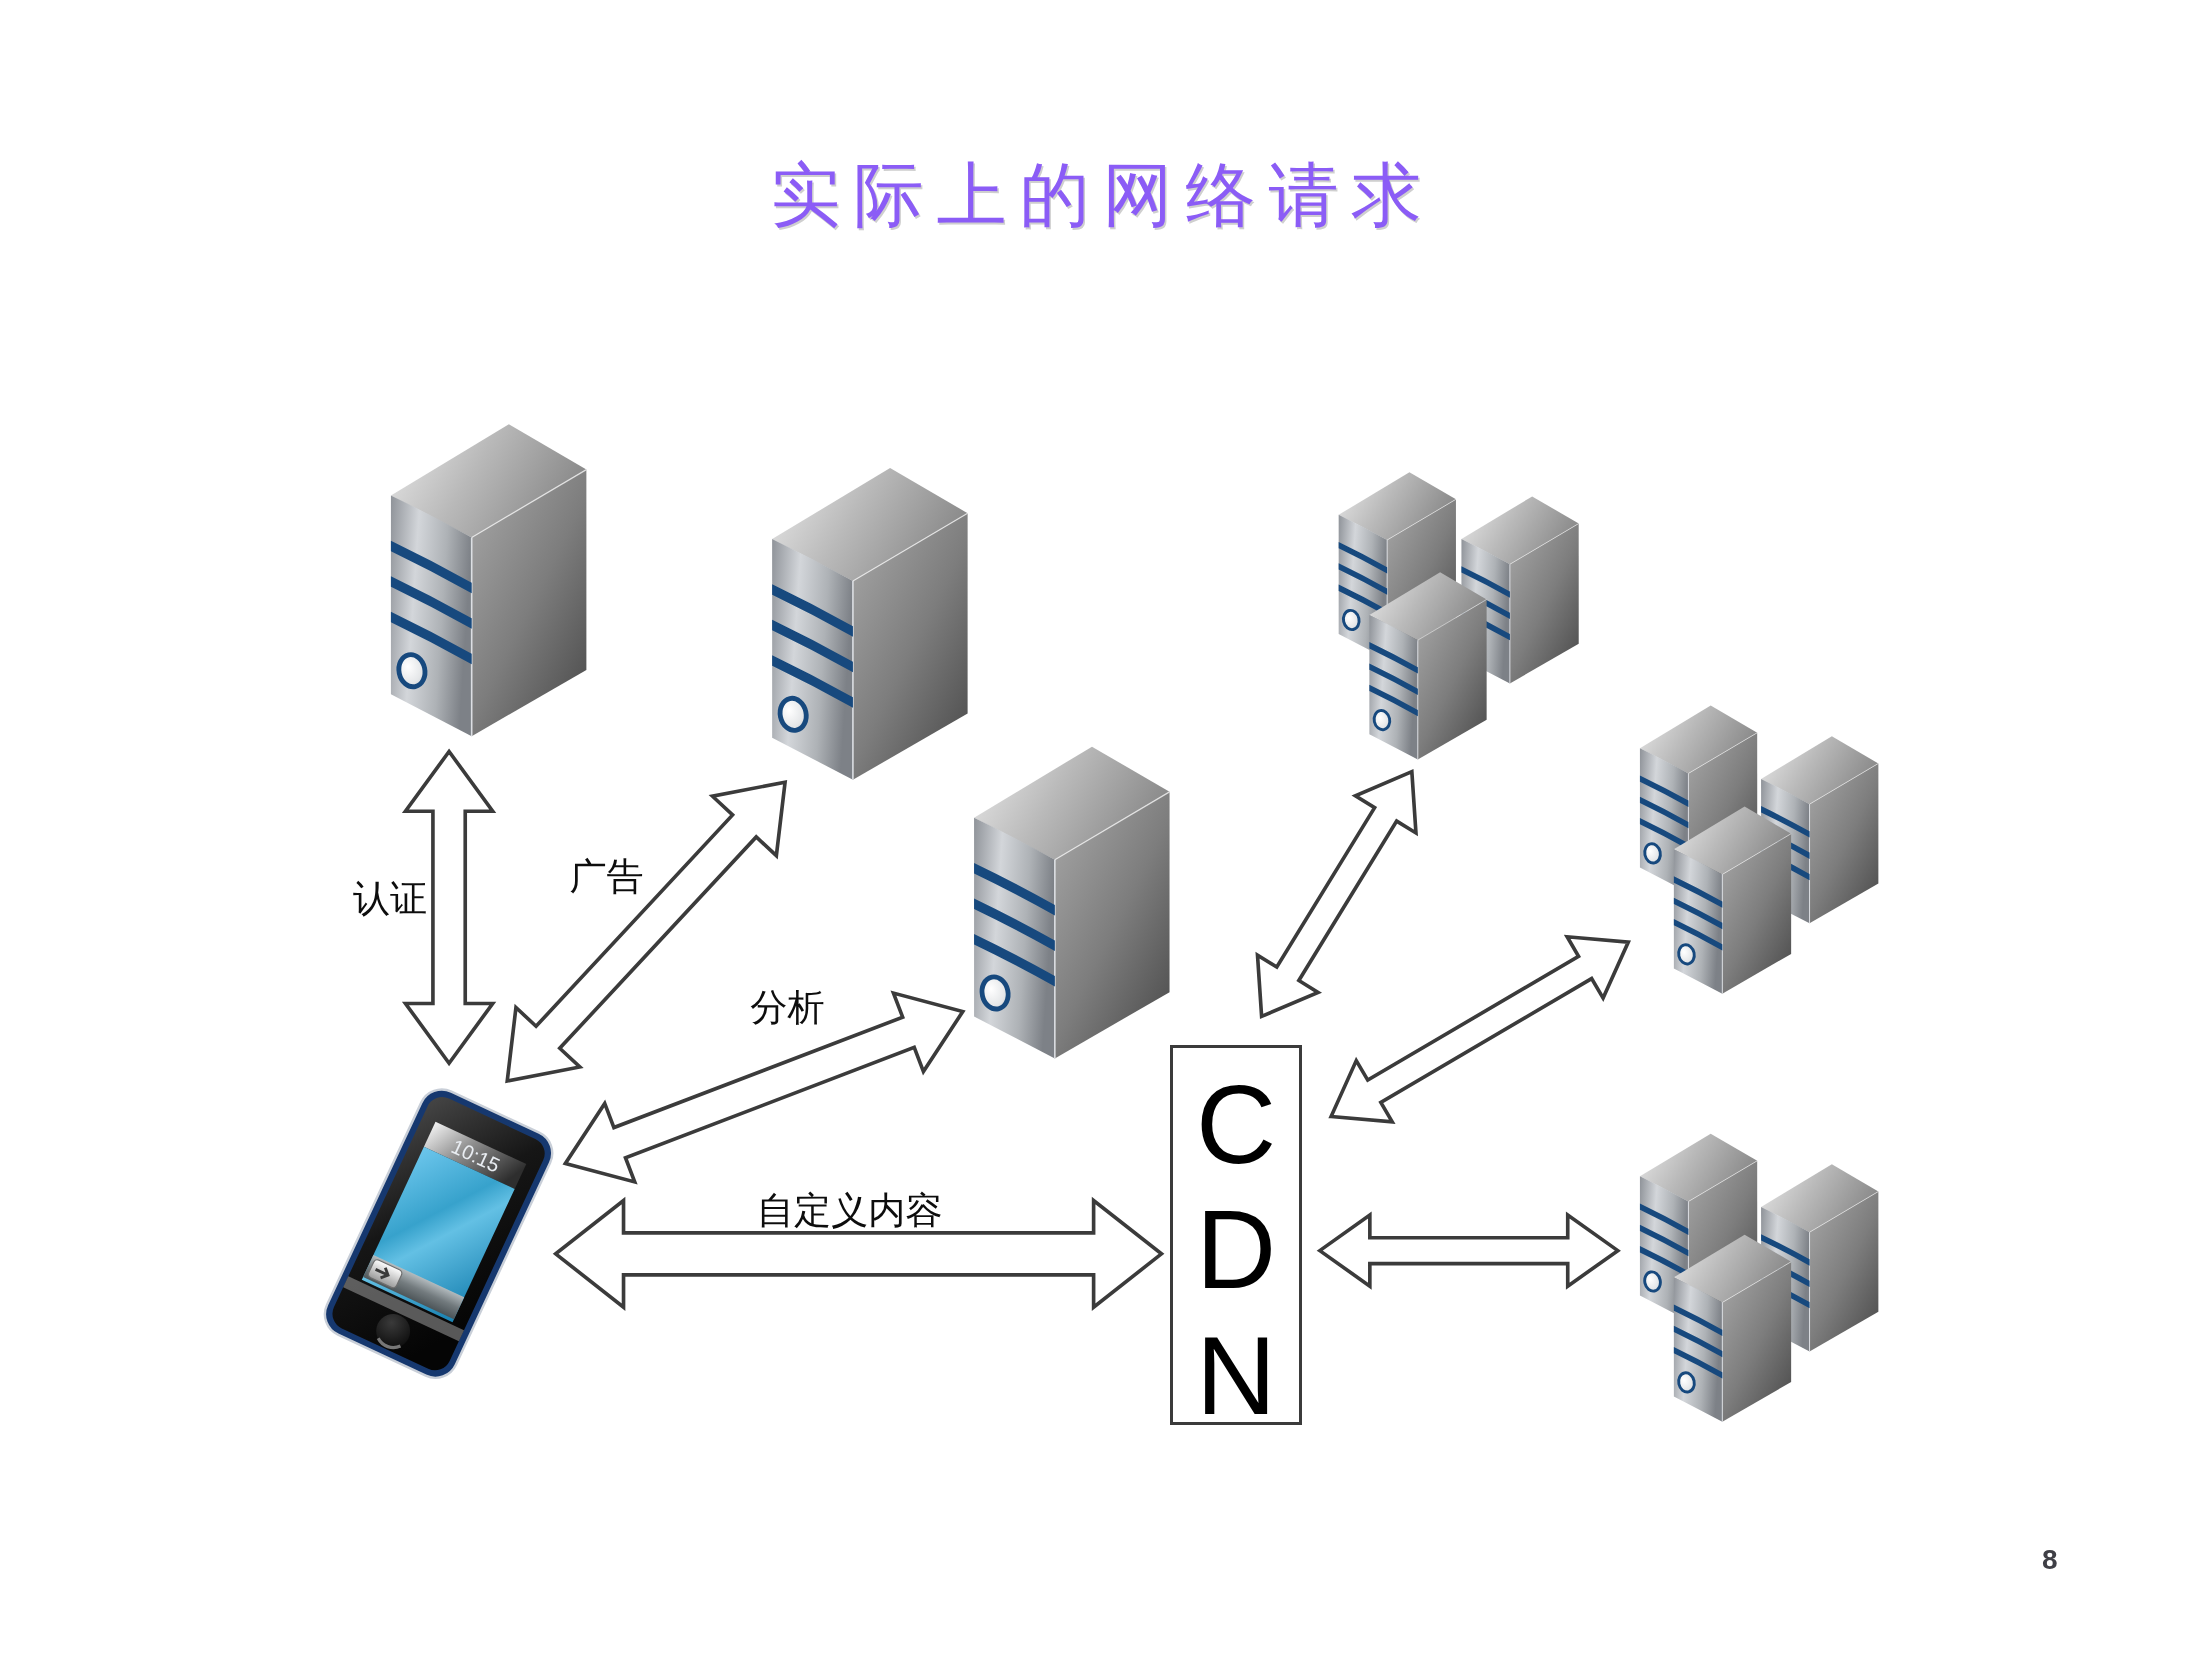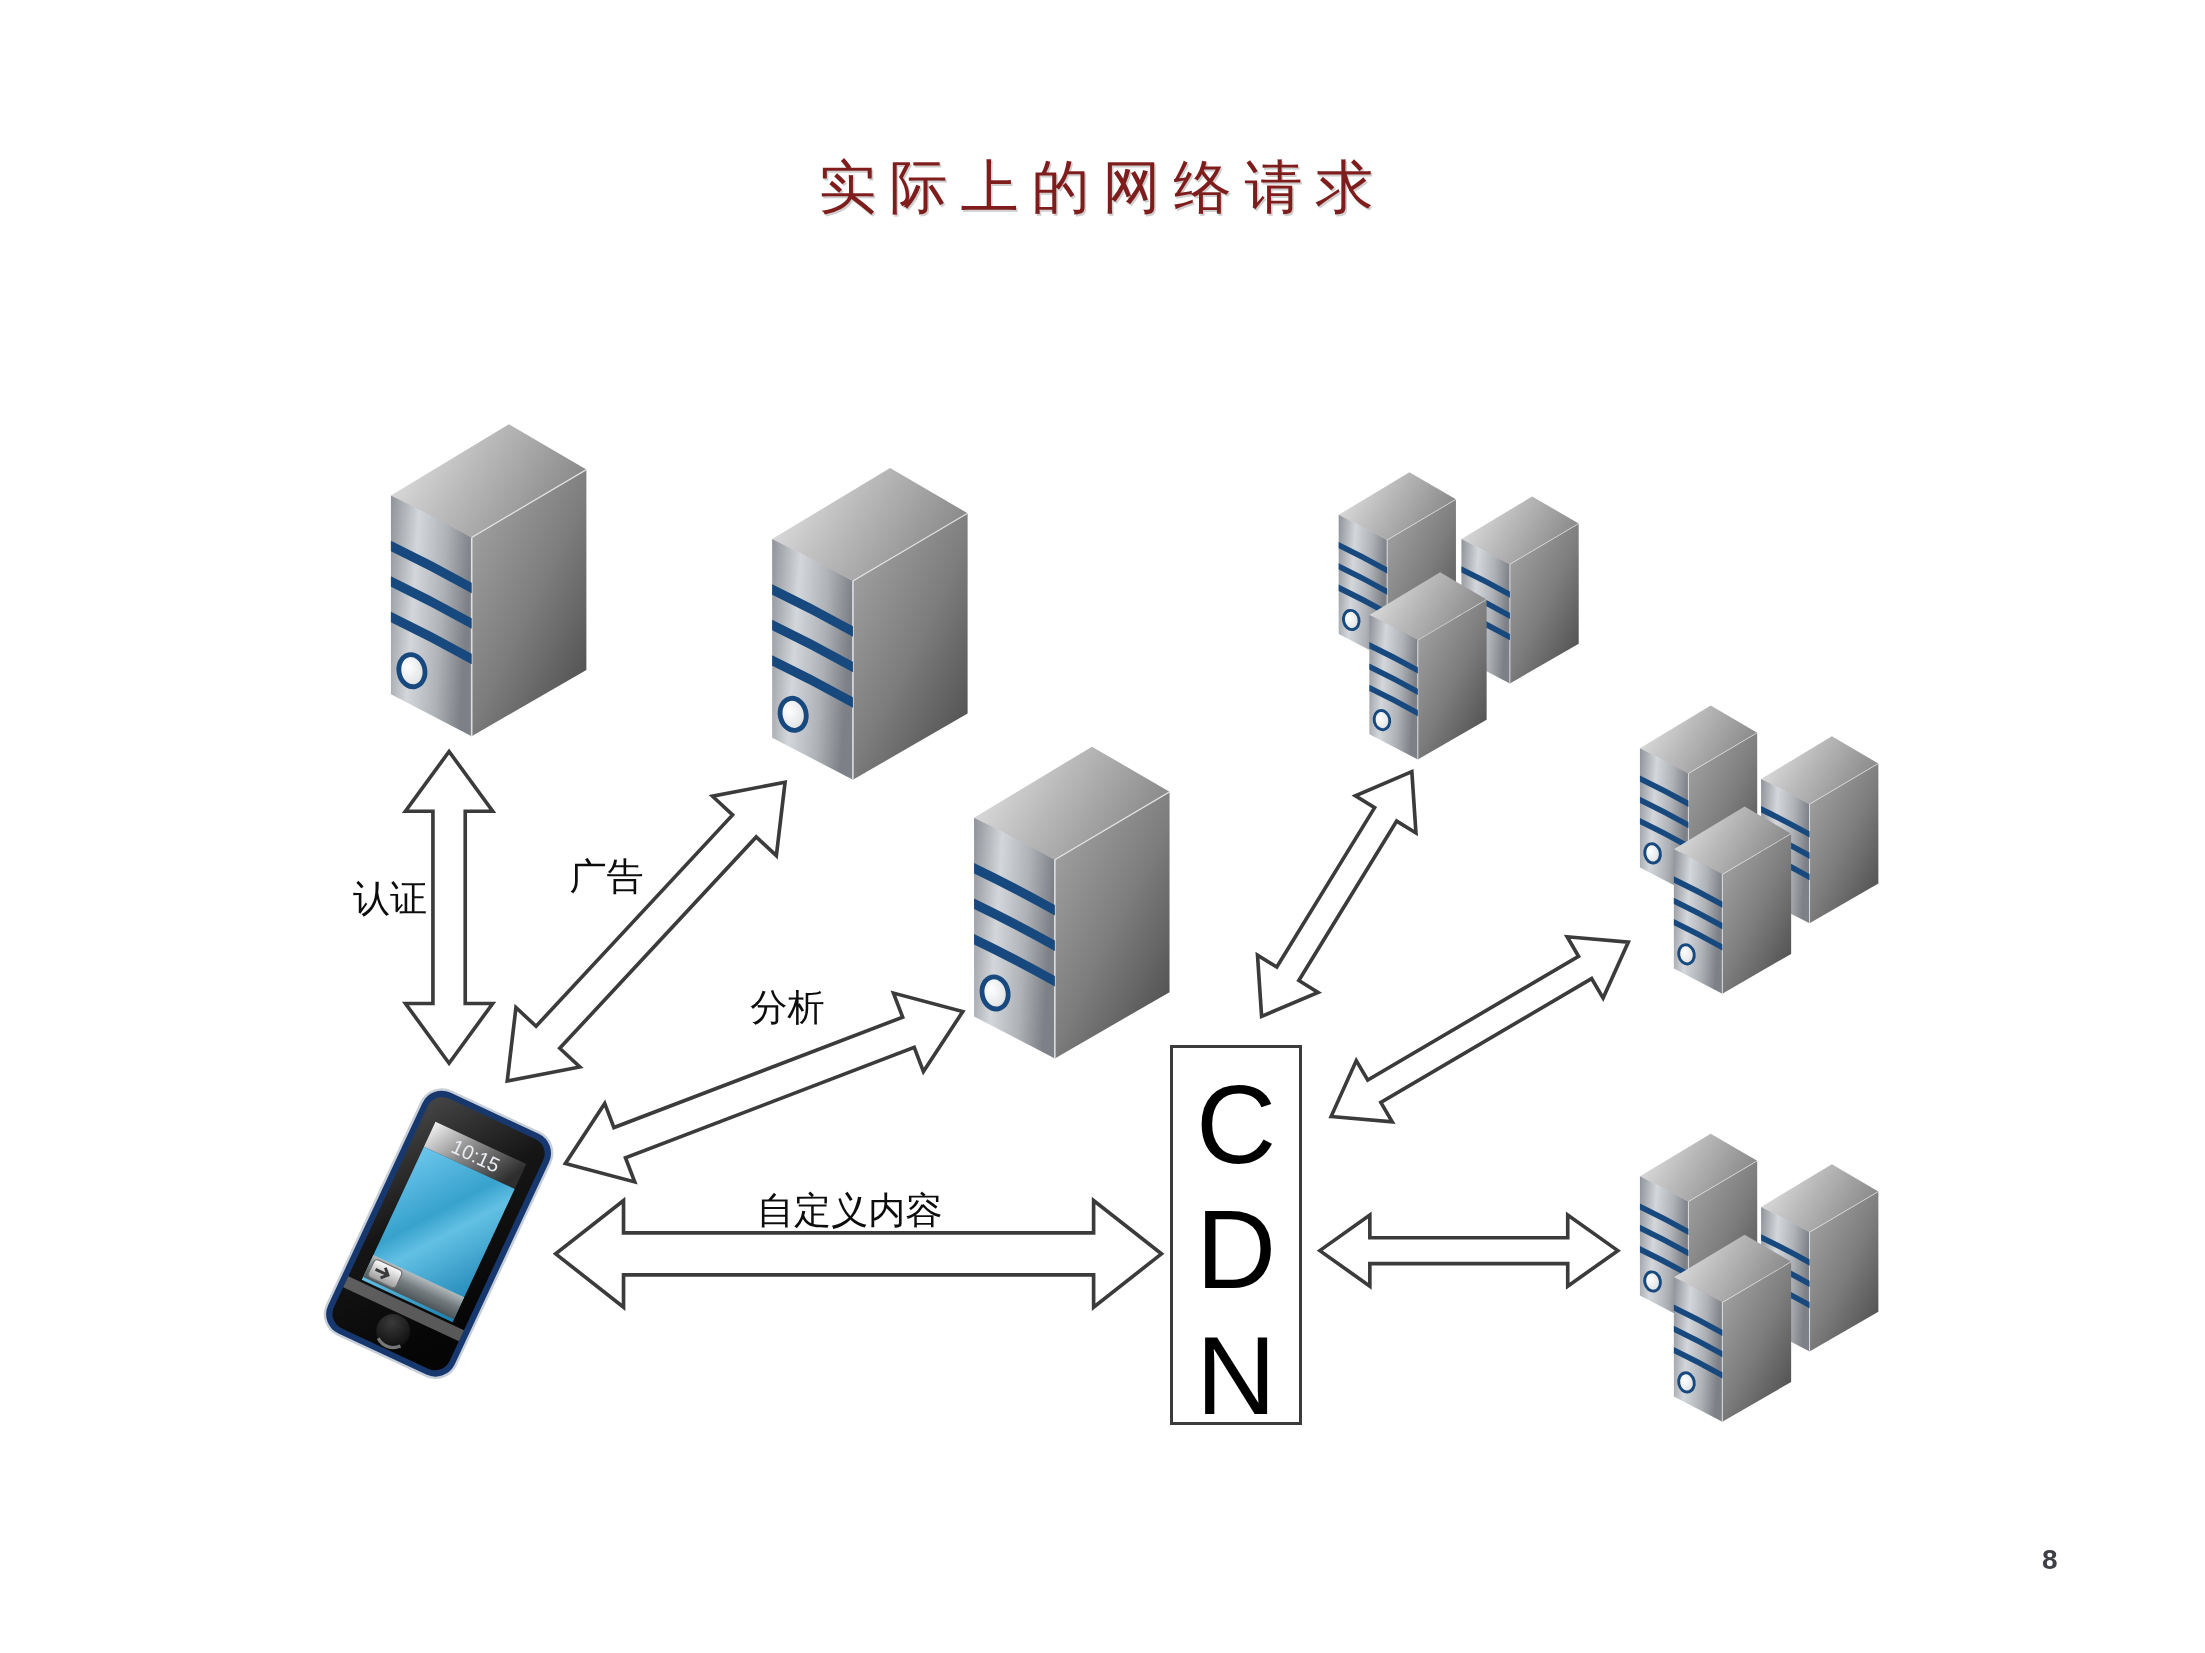--- a/index.html
+++ b/index.html
@@ -7,23 +7,23 @@
     position:relative;
     width:2205px;height:1654px;
     background:#ffffff;
     overflow:hidden;
     font-family:"Liberation Sans", sans-serif;
   }
   .slide-title{
     position:absolute;
     top:149px;left:0;width:100%;
     text-align:center;
-    font-size:58px;
+    font-size:70px;
     letter-spacing:13px;
-    color:#7f1d1d;
+    color:#8b5cf6;
     text-shadow:1.6px 2.4px 0 #cfcfcf;
     white-space:nowrap;
   }
   #diagram-svg{position:absolute;left:0;top:0;width:2205px;height:1654px;}
   #arrow-layer path{
     fill:#ffffff;
     stroke:#3b3b3b;
     stroke-width:4.5;
     stroke-linejoin:miter;
   }

